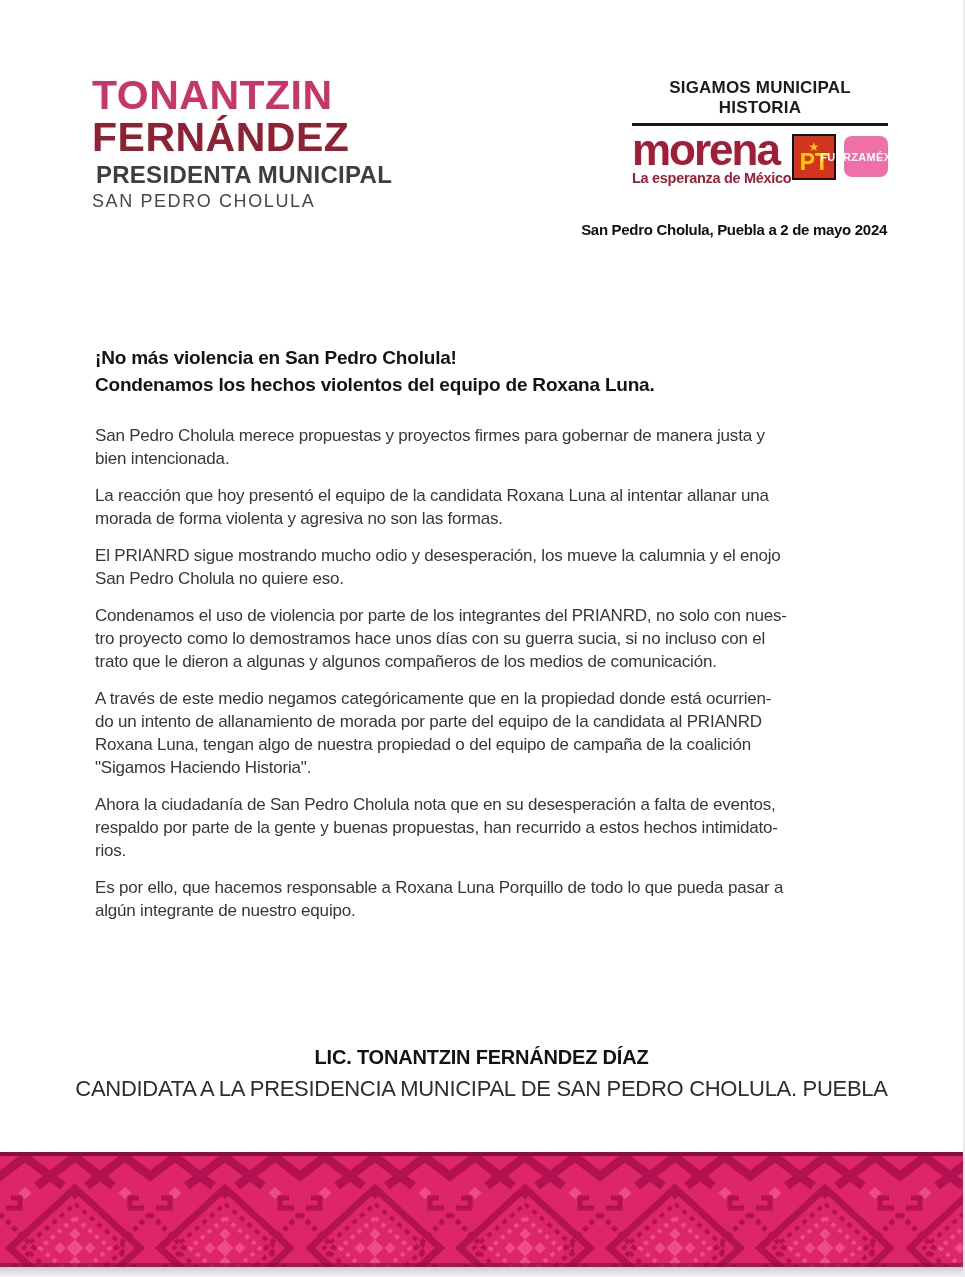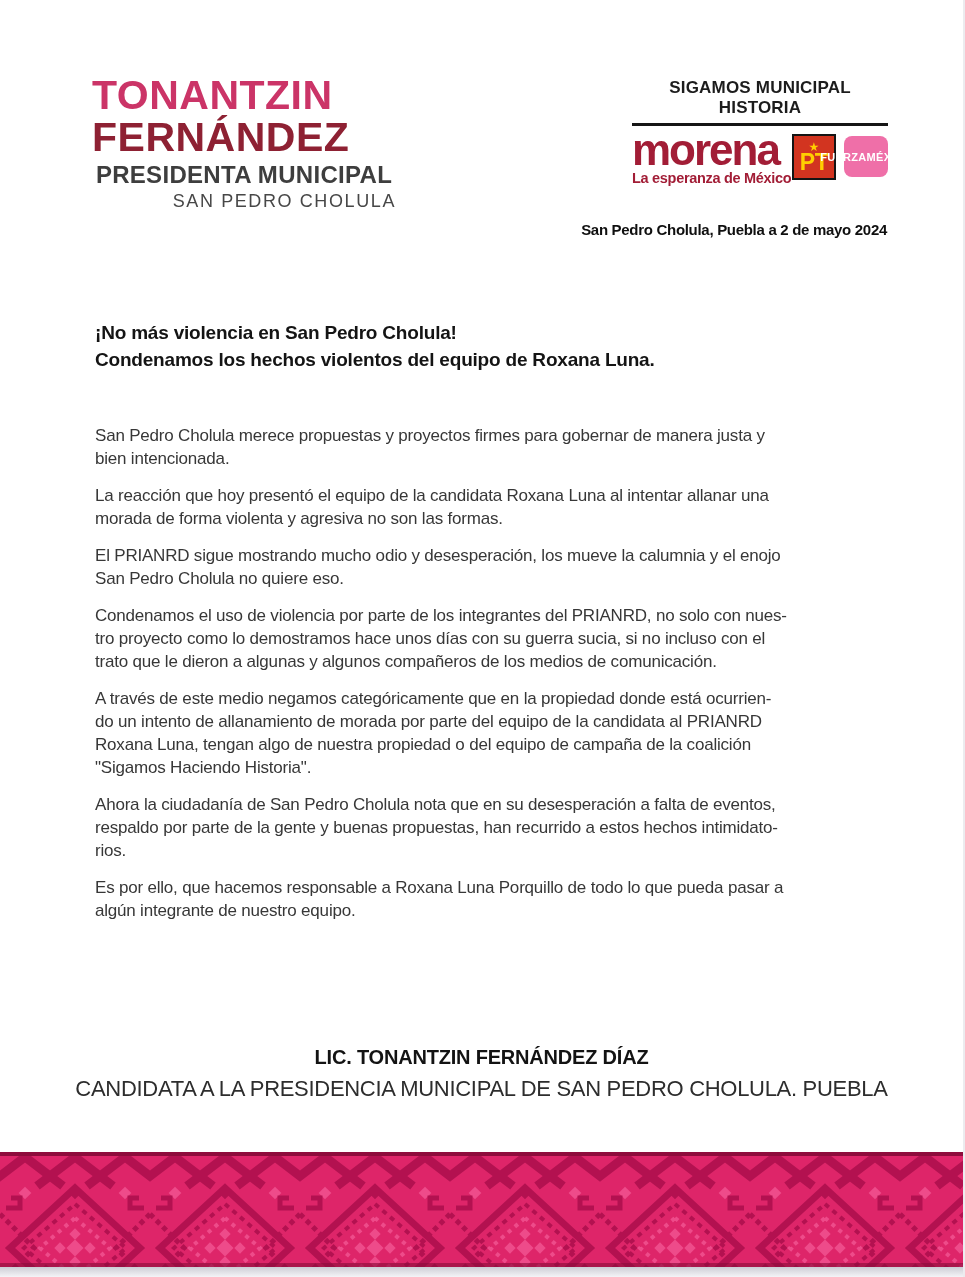--- a/index.html
+++ b/index.html
@@ -8,41 +8,41 @@
     position:relative; width:965px; height:1277px; background:#fff;
     font-family:"Liberation Sans", sans-serif; overflow:hidden;
     border-right:2px solid #ececef;
   }
 
   
   .brand-left { position:absolute; left:92px; top:74px; width:304px; }
   .first-name { font-size:41px; font-weight:800; color:#cb3467; line-height:42px; letter-spacing:0.5px; }
   .last-name  { font-size:41px; font-weight:800; color:#8e2133; line-height:42px; letter-spacing:0.5px; }
   .office     { font-size:24px; font-weight:700; color:#3e3e3e; text-align:center; letter-spacing:0.3px; margin-top:3px; }
-  .municipality { font-size:18px; font-weight:400; color:#474747; text-align:right; letter-spacing:1.6px; margin-top:2px; }
+  .municipality { font-size:18px; font-weight:400; color:#474747; text-align:left; letter-spacing:1.6px; margin-top:2px; }
 
   
   .brand-right { position:absolute; left:632px; top:78px; width:256px; }
   .coalition { font-size:17px; font-weight:800; color:#1c1c1c; letter-spacing:0.2px; text-align:center;
                padding-bottom:5px; border-bottom:3px solid #161616; }
   .logos { display:flex; align-items:flex-start; gap:8px; margin-top:5px; }
   .morena-block { width:152px; color:#a21d36; }
   .morena-wordmark { font-size:44px; font-weight:800; line-height:38px; letter-spacing:-2px; }
   .morena-tagline  { font-size:14.5px; font-weight:700; margin-top:1px; letter-spacing:-0.3px; white-space:nowrap; }
   .pt-box { width:47px; height:46px; margin-top:3px; background:#d23420; border:2px solid #141414;
             display:flex; flex-direction:column; align-items:center; justify-content:center; }
   .pt-star  { color:#ffcf00; font-size:12px; line-height:11px; }
   .pt-label { color:#ffcf00; font-size:23px; font-weight:800; line-height:19px; letter-spacing:-0.5px; }
   .fuerza-box { width:44px; height:41px; margin-top:5px; background:#ef6fa8; border-radius:8px; color:#fff;
                 display:flex; align-items:center; justify-content:center;
                 font-size:11px; font-weight:800; line-height:10px; letter-spacing:0.3px; }
 
   
   .dateline { position:absolute; top:221px; right:76px; font-size:15px; font-weight:800; color:#0f0f0f; letter-spacing:-0.3px; }
-  .headline { position:absolute; left:95px; top:319px; font-size:19px; font-weight:800; color:#141414;
+  .headline { position:absolute; left:95px; top:344px; font-size:19px; font-weight:800; color:#141414;
               line-height:27px; letter-spacing:-0.2px; }
   .body-text { position:absolute; left:95px; top:424px; width:800px; font-size:17px; line-height:23px;
                color:#373737; }
   .para { white-space:pre-line; margin-bottom:14px; letter-spacing:-0.2px; }
 
   .signature { position:absolute; left:0; right:0; top:1046px; text-align:center; }
   .sig-name  { font-size:20px; font-weight:700; color:#131313; letter-spacing:-0.2px; }
   .sig-title { font-size:22px; font-weight:400; color:#2d2d2d; margin-top:7px; letter-spacing:-0.3px; }
 
   

